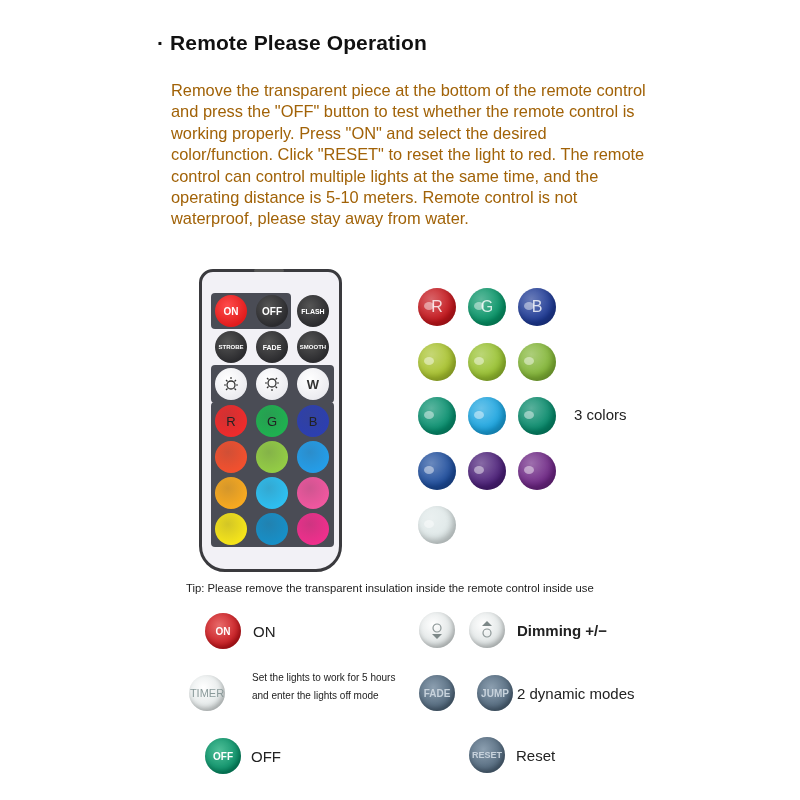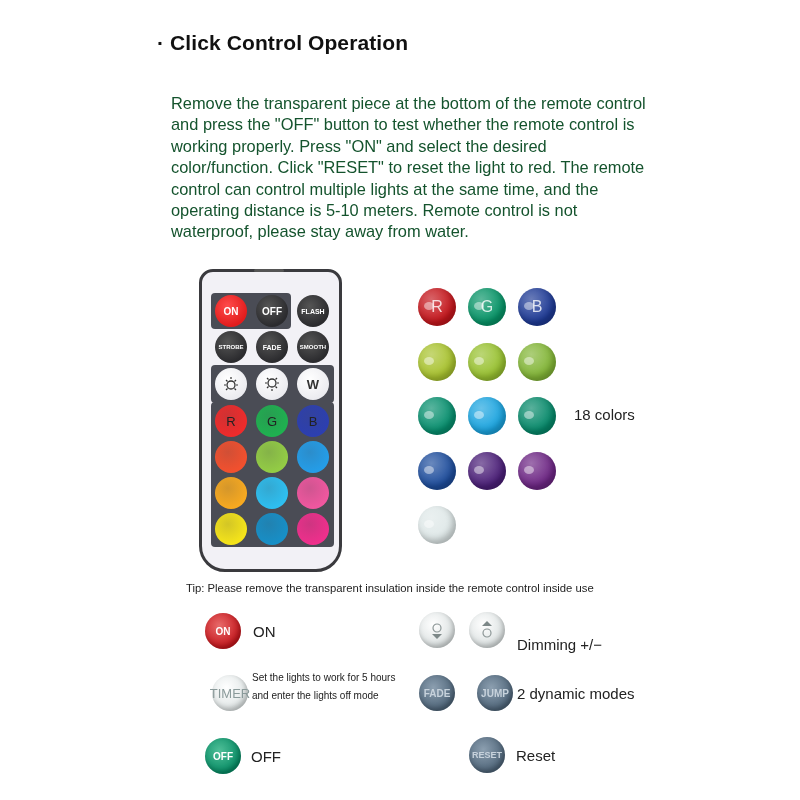--- a/index.html
+++ b/index.html
@@ -1,21 +1,21 @@
 <!DOCTYPE html>
 <html><head>
 <meta charset="utf-8">
 <style>
   * { box-sizing: border-box; margin: 0; padding: 0; }
   html, body { width: 800px; height: 800px; background: #ffffff; overflow: hidden; }
   body { position: relative; font-family: "Liberation Sans", sans-serif; color: #1a1a1a; }
 
   .title { position: absolute; left: 157px; top: 31px; font-size: 21px; font-weight: bold; color: #111; letter-spacing: 0.1px; }
   .title .dot { margin-right: 6px; }
-  .para { position: absolute; left: 171px; top: 93px; width: 480px; font-size: 16.4px; line-height: 21.4px; color: #14532d; }
+  .para { position: absolute; left: 171px; top: 80px; width: 480px; font-size: 16.4px; line-height: 21.4px; color: #a16207; }
 
   
   .remote { position: absolute; left: 199px; top: 269px; width: 143px; height: 303px; border: 3px solid #3a3a3e; border-radius: 14px 14px 26px 26px; background: #f2f1f6; }
   .remote .notch { position: absolute; left: 52px; top: -3px; width: 30px; height: 3px; background: #555; border-radius: 2px; }
   .panel { position: absolute; background: #4a4c55; border-radius: 4px; }
   .rbtn { position: absolute; width: 32px; height: 32px; border-radius: 50%; display: flex; align-items: center; justify-content: center; font-weight: bold; color: #fff; }
   .rbtn.dark { background: radial-gradient(circle at 40% 35%, #555 0%, #2b2b2e 70%); }
   .rbtn.small-txt { font-size: 7px; }
   .rbtn.white { background: radial-gradient(circle at 40% 35%, #ffffff 0%, #e9e9ee 80%); color: #333; }
   .rbtn.col { color: #222; font-weight: normal; font-size: 13px; }
@@ -28,21 +28,21 @@
   .tip { position: absolute; left: 186px; top: 582px; font-size: 11.3px; color: #222; }
 
   
   .lg-icon { position: absolute; width: 36px; height: 36px; border-radius: 50%; display: flex; align-items: center; justify-content: center; font-size: 10px; font-weight: bold; color: #fff; box-shadow: inset -2px -3px 5px rgba(0,0,0,0.25); }
   .lg-text { position: absolute; font-size: 15px; color: #222; line-height: 17px; }
   .lg-text.small { font-size: 10px; line-height: 17.5px; }
 </style>
 </head>
 <body>
 
-<div class="title"><span class="dot">·</span><span>Click Control Operation</span></div>
+<div class="title"><span class="dot">·</span><span>Remote Please Operation</span></div>
 <div class="para">Remove the transparent piece at the bottom of the remote control and press the "OFF" button to test whether the remote control is working properly. Press "ON" and select the desired color/function. Click "RESET" to reset the light to red. The remote control can control multiple lights at the same time, and the operating distance is 5-10 meters. Remote control is not waterproof, please stay away from water.</div>
 
 <div class="remote">
   <div class="notch"></div>
   <div class="panel" style="left:9px;top:21px;width:80px;height:36px;"></div>
   <div class="rbtn" style="left:13px;top:23px;background:radial-gradient(circle at 40% 35%,#ff4b4b,#e21d1d 70%);font-size:10px;">ON</div>
   <div class="rbtn dark" style="left:54px;top:23px;font-size:10px;">OFF</div>
   <div class="rbtn dark small-txt" style="left:95px;top:23px;">FLASH</div>
 
   <div class="rbtn dark small-txt" style="left:13px;top:59px;font-size:6px;">STROBE</div>
@@ -105,45 +105,45 @@
     <div class="dot-c" style="left: 468px; top: 342.5px; background: radial-gradient(circle at 35% 30%, rgba(152, 193, 48, 0.667), rgb(152, 193, 48) 65%);"></div>
     <div class="dot-c" style="left: 518px; top: 342.5px; background: radial-gradient(circle at 35% 30%, rgba(130, 181, 54, 0.667), rgb(130, 181, 54) 65%);"></div>
     <div class="dot-c" style="left: 418px; top: 397px; background: radial-gradient(circle at 35% 30%, rgba(7, 143, 110, 0.667), rgb(7, 143, 110) 65%);"></div>
     <div class="dot-c" style="left: 468px; top: 397px; background: radial-gradient(circle at 35% 30%, rgba(27, 164, 223, 0.667), rgb(27, 164, 223) 65%);"></div>
     <div class="dot-c" style="left: 518px; top: 397px; background: radial-gradient(circle at 35% 30%, rgba(6, 137, 106, 0.667), rgb(6, 137, 106) 65%);"></div>
     <div class="dot-c" style="left: 418px; top: 451.5px; background: radial-gradient(circle at 35% 30%, rgba(30, 77, 156, 0.667), rgb(30, 77, 156) 65%);"></div>
     <div class="dot-c" style="left: 468px; top: 451.5px; background: radial-gradient(circle at 35% 30%, rgba(75, 31, 120, 0.667), rgb(75, 31, 120) 65%);"></div>
     <div class="dot-c" style="left: 518px; top: 451.5px; background: radial-gradient(circle at 35% 30%, rgba(109, 38, 132, 0.667), rgb(109, 38, 132) 65%);"></div>
     <div class="dot-c" style="left: 418px; top: 506px; background: radial-gradient(circle at 35% 30%, rgba(223, 232, 232, 0.667), rgb(223, 232, 232) 65%);"></div>
   </div>
-<div class="colors-label">18 colors</div>
+<div class="colors-label">3 colors</div>
 
 <div class="tip">Tip: Please remove the transparent insulation inside the remote control inside use</div>
 
 <div class="lg-icon" style="left:205px;top:613px;background:radial-gradient(circle at 40% 35%,#e86a6a,#c4161c 70%);">ON</div>
 <div class="lg-text" style="left:253px;top:623px;">ON</div>
 
-<div class="lg-icon" style="left:212px;top:675px;background:radial-gradient(circle at 40% 35%,#ffffff,#dde3e3 75%);color:#8a9a9a;font-weight:normal;font-size:13px;">TIMER</div>
+<div class="lg-icon" style="left:189px;top:675px;background:radial-gradient(circle at 40% 35%,#ffffff,#dde3e3 75%);color:#8a9a9a;font-weight:normal;font-size:11px;">TIMER</div>
 <div class="lg-text small" style="left:252px;top:669px;width:160px;">Set the lights to work for 5 hours and enter the lights off mode</div>
 
 <div class="lg-icon" style="left:205px;top:738px;background:radial-gradient(circle at 40% 35%,#4fbf98,#078b64 70%);">OFF</div>
 <div class="lg-text" style="left:251px;top:748px;">OFF</div>
 
 <div class="lg-icon" style="left:419px;top:612px;background:radial-gradient(circle at 40% 35%,#ffffff,#d8dede 75%);">
   <svg width="22" height="22" viewBox="0 0 22 22">
       <circle cx="11" cy="9" r="4" fill="none" stroke="#8c9696" stroke-width="1.2"></circle>
       <path d="M6 15 L11 20 L16 15 Z" fill="#7d8888"></path>
     </svg>
 </div>
 <div class="lg-icon" style="left:469px;top:612px;background:radial-gradient(circle at 40% 35%,#ffffff,#d8dede 75%);">
   <svg width="22" height="22" viewBox="0 0 22 22">
       <circle cx="11" cy="14" r="4" fill="none" stroke="#8c9696" stroke-width="1.2"></circle>
       <path d="M6 7 L11 2 L16 7 Z" fill="#7d8888"></path>
     </svg>
 </div>
-<div class="lg-text" style="left:517px;top:636px;">Dimming +/−</div>
+<div class="lg-text" style="left:517px;top:622px;font-weight:bold;">Dimming +/−</div>
 
 <div class="lg-icon" style="left:419px;top:675px;background:radial-gradient(circle at 40% 35%,#8c9fb0,#4e6478 70%);color:#c7d2dc;">FADE</div>
 <div class="lg-icon" style="left:477px;top:675px;background:radial-gradient(circle at 40% 35%,#8c9fb0,#4e6478 70%);color:#c7d2dc;">JUMP</div>
 <div class="lg-text" style="left:517px;top:685px;">2 dynamic modes</div>
 
 <div class="lg-icon" style="left:469px;top:737px;background:radial-gradient(circle at 40% 35%,#8c9fb0,#4e6478 70%);color:#c7d2dc;font-size:9px;">RESET</div>
 <div class="lg-text" style="left:516px;top:747px;">Reset</div>
 
 </body></html>

